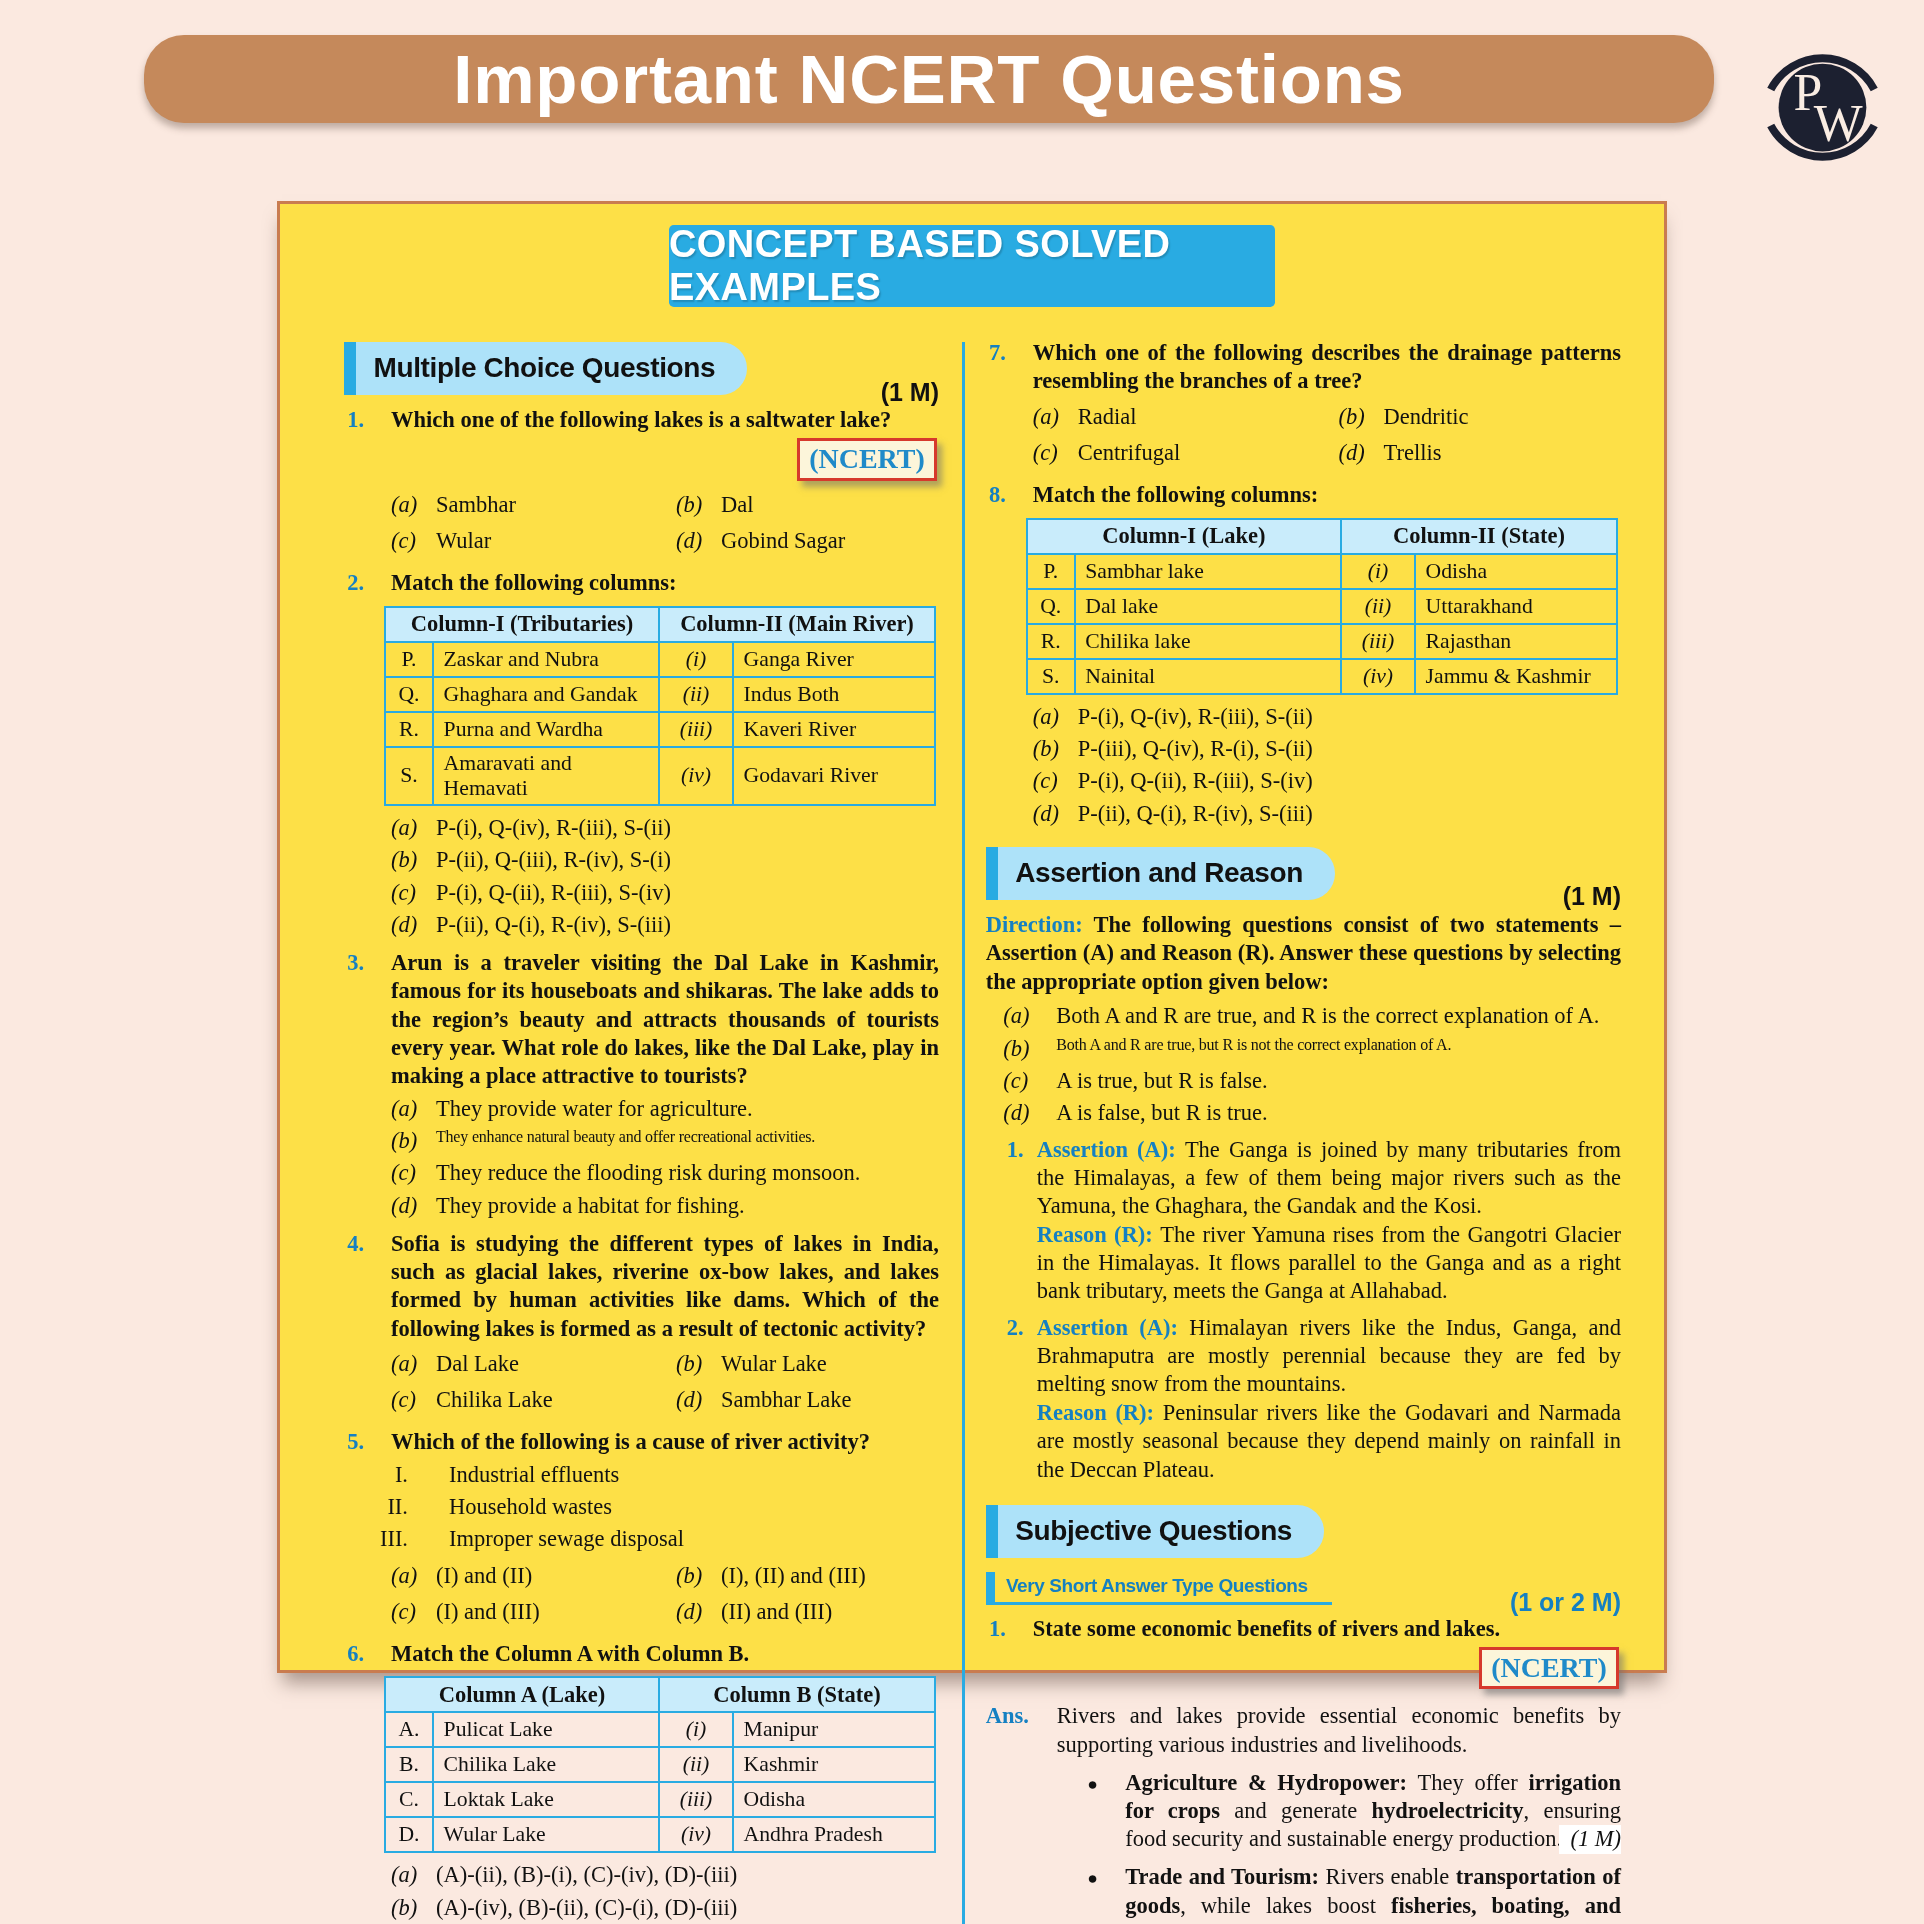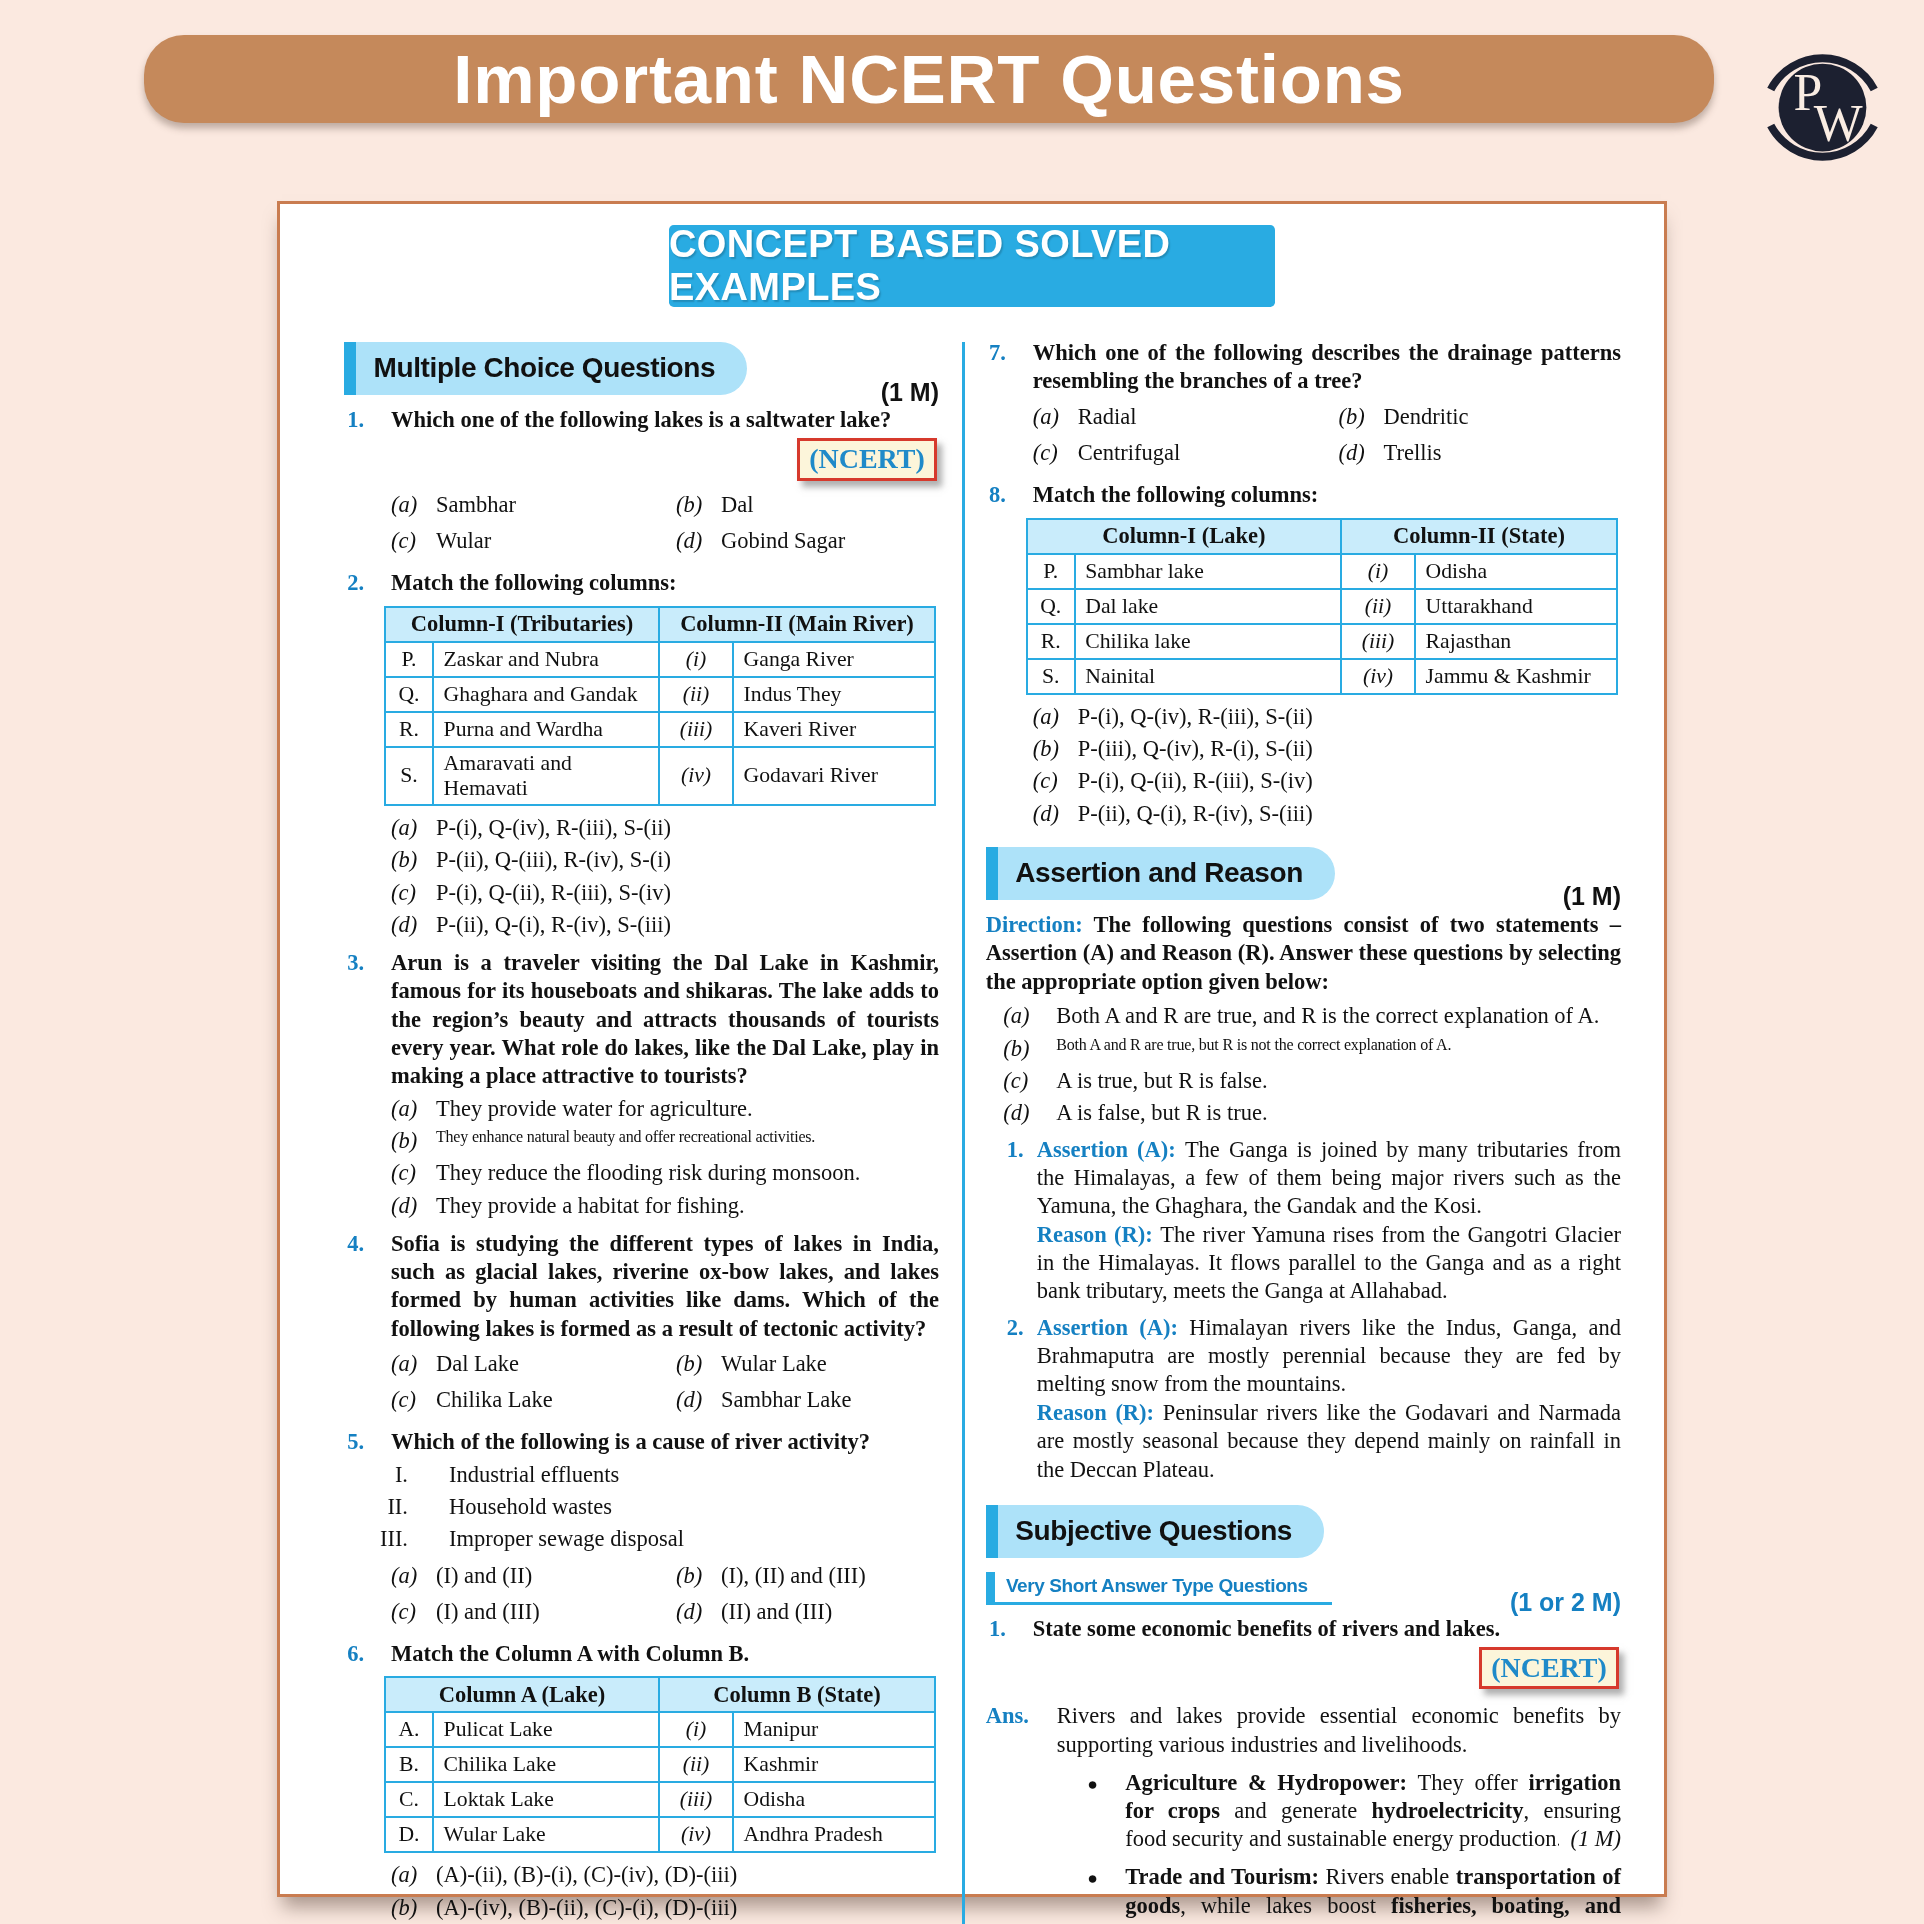--- a/index.html
+++ b/index.html
@@ -18,21 +18,21 @@
 
   
   .title-pill{position:absolute;left:144px;top:35px;width:1570px;height:88px;
       background:var(--brown);border-radius:40px;display:flex;align-items:center;justify-content:center;
       box-shadow:0 5.6px 7.2px rgba(80,60,50,.35);}
   .title-pill span{color:#ffffff;font-family:"Liberation Sans",sans-serif;font-weight:bold;
       font-size:69px;letter-spacing:0.8px;}
   .pw-logo{position:absolute;right:35px;top:40px;}
 
   
-  .card{position:absolute;left:277px;top:201px;width:1390px;height:1696px;background:#ffffff;
+  .card{position:absolute;left:277px;top:201px;width:1390px;height:1472px;background:#fde047;
       border:3.2px solid var(--cardborder);box-sizing:border-box;
       box-shadow:0 14.4px 17.6px -4.8px rgba(90,70,60,.5);}
   .banner{position:relative;width:606px;height:82px;margin:21px auto 32px;
       background:var(--ablue);display:flex;align-items:center;justify-content:center;border-radius:4.8px;}
   .banner::before{content:"";position:absolute;left:-19px;right:-19px;top:5.6px;bottom:5.6px;
       background:#8ED5F4;border-radius:21px;z-index:-1;}
   .banner span{color:#ffffff;font-family:"Liberation Sans",sans-serif;font-weight:bold;
       font-size:38px;letter-spacing:0.4px;text-shadow:1.6px 1.6px 1.6px rgba(0,0,0,.18);}
 
   .cols{display:flex;padding:0 43px 0 64px;}
@@ -179,21 +179,21 @@
           <tr>
                 <td class="lbl">P.</td>
                 <td>Zaskar and Nubra</td>
                 <td class="rom">(i)</td>
                 <td class="val">Ganga River</td>
               </tr>
           <tr>
                 <td class="lbl">Q.</td>
                 <td>Ghaghara and Gandak</td>
                 <td class="rom">(ii)</td>
-                <td class="val">Indus They</td>
+                <td class="val">Indus Both</td>
               </tr>
           <tr>
                 <td class="lbl">R.</td>
                 <td>Purna and Wardha</td>
                 <td class="rom">(iii)</td>
                 <td class="val">Kaveri River</td>
               </tr>
           <tr>
                 <td class="lbl">S.</td>
                 <td>Amaravati and Hemavati</td>

